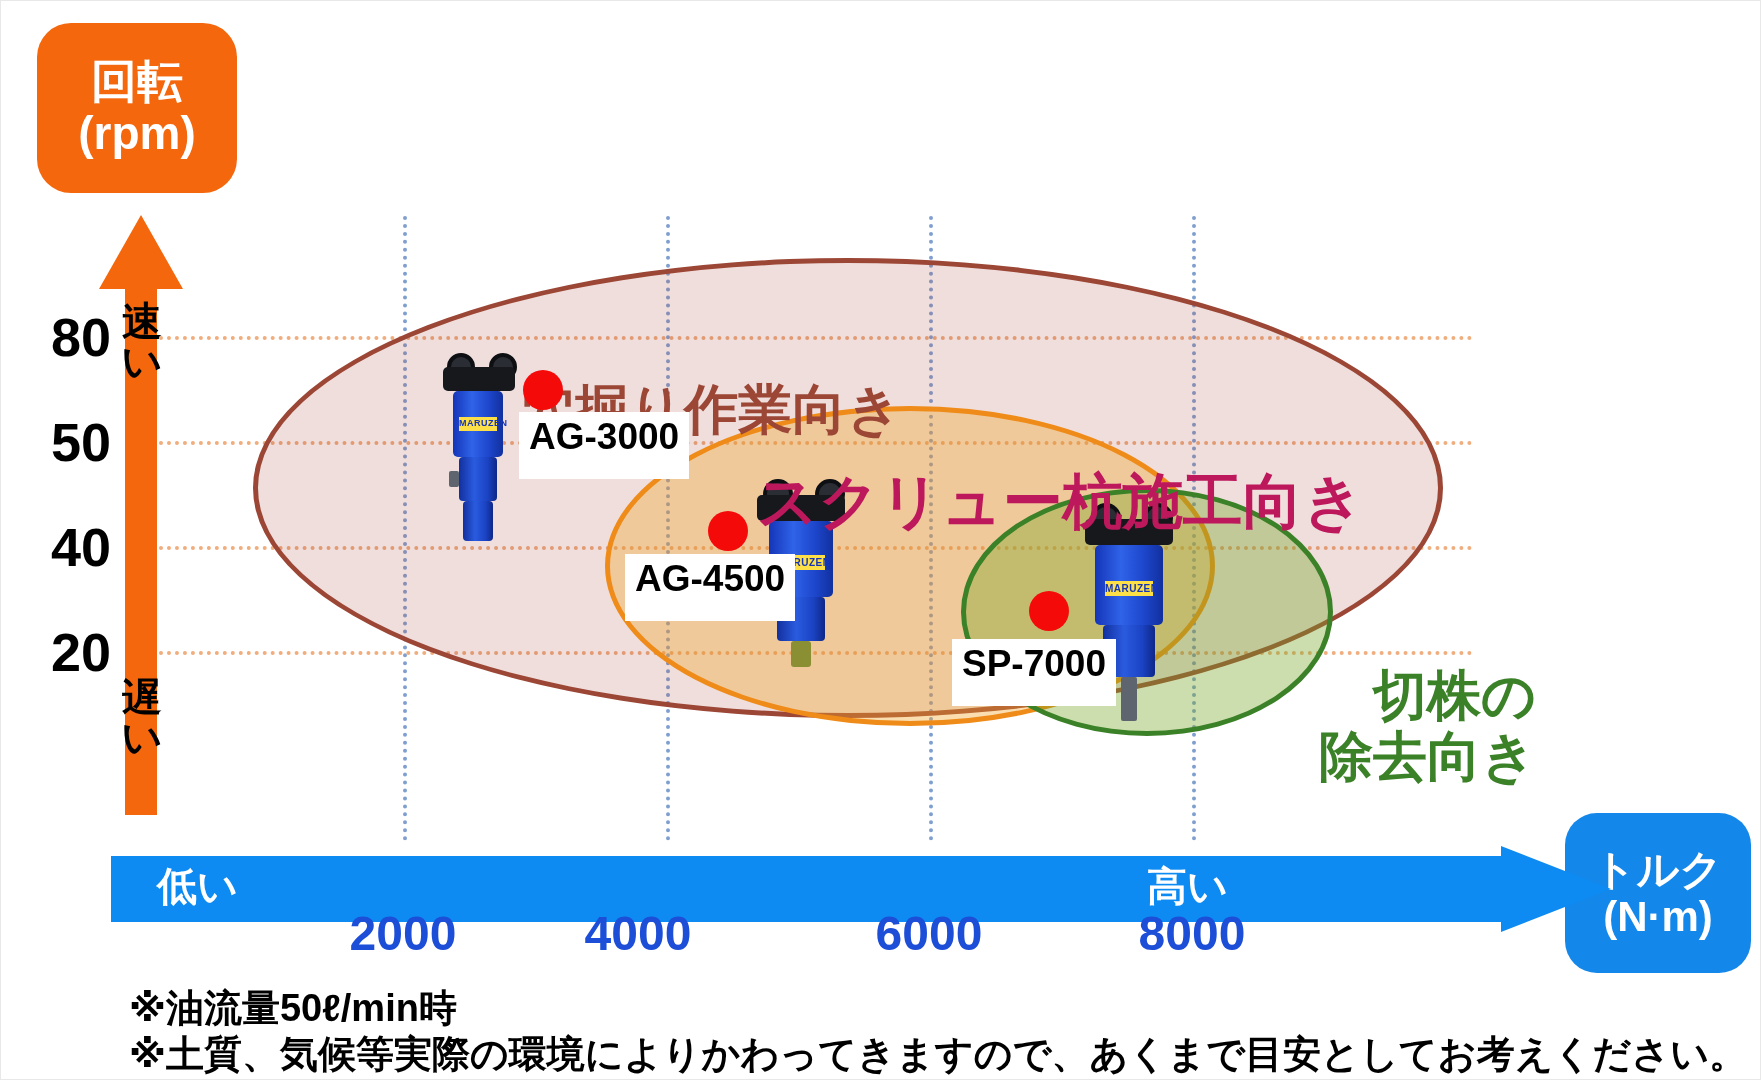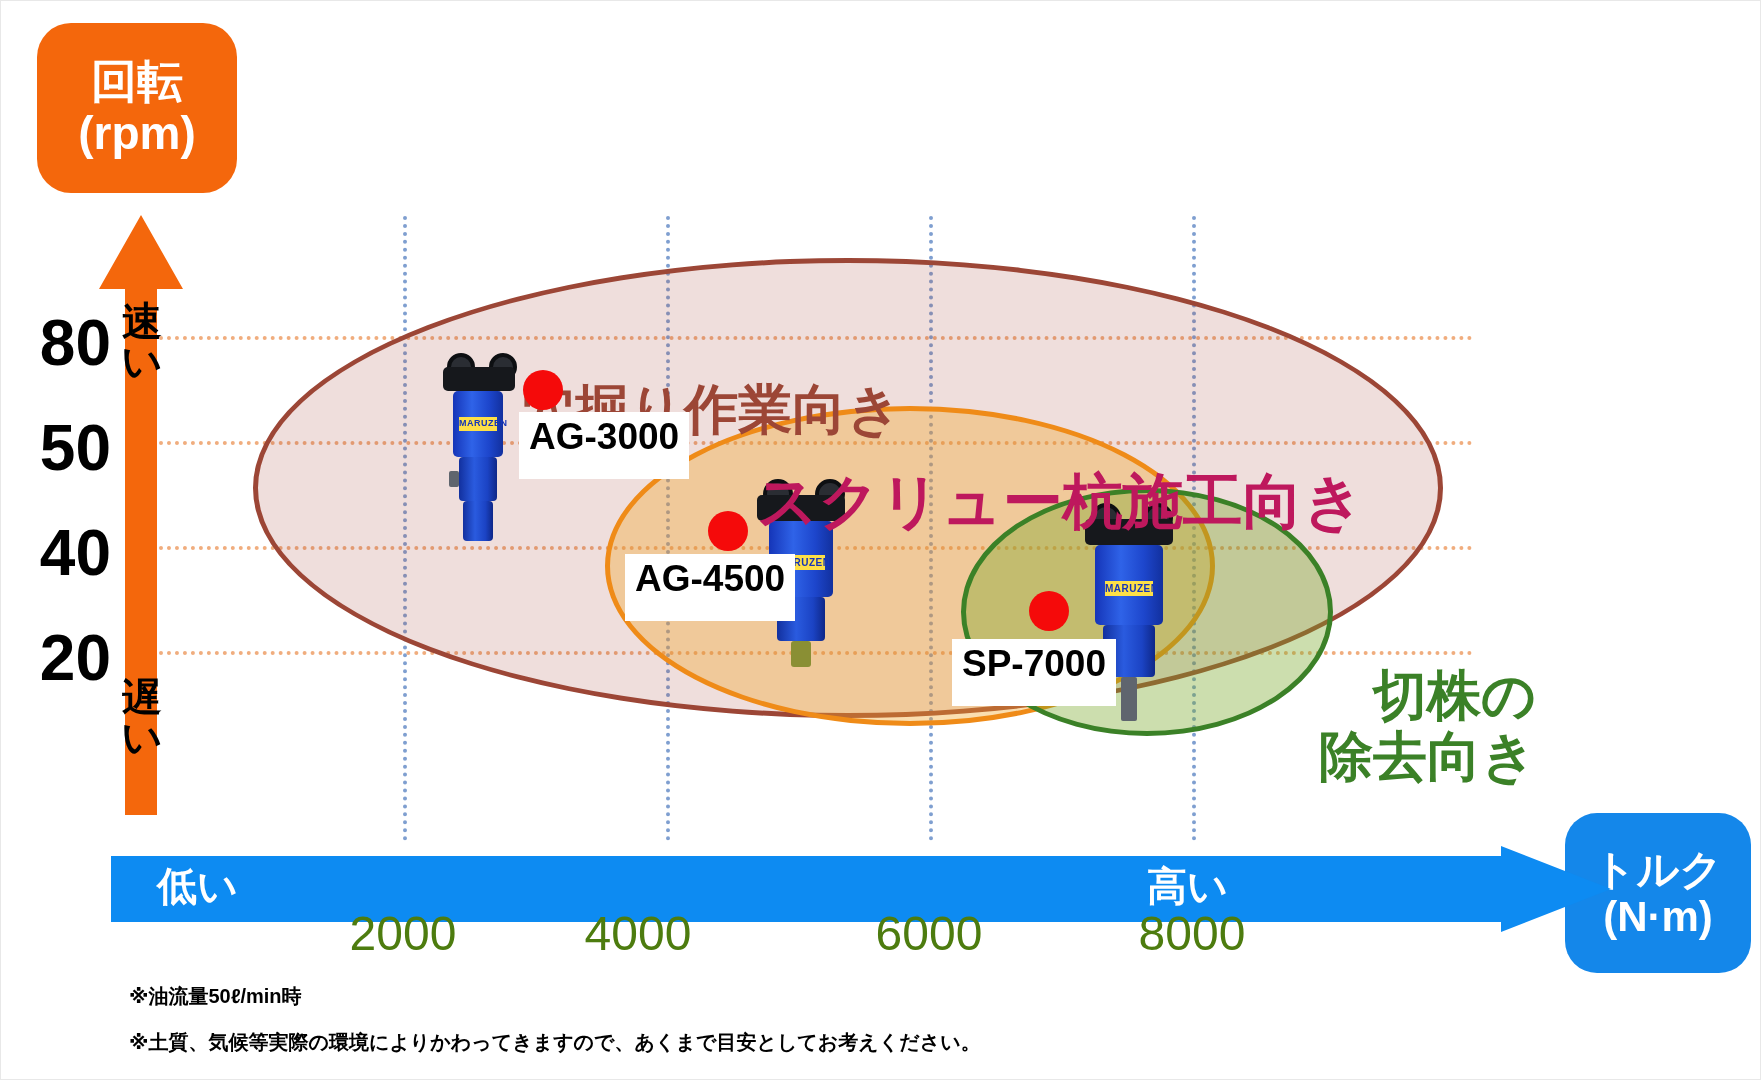--- a/index.html
+++ b/index.html
@@ -81,21 +81,21 @@
   #y-arrow {
     position: absolute;
     left: 98px;
     top: 214px;
     width: 84px;
     height: 600px;
   }
   .ytick {
     position: absolute;
     right: 0;
-    font-size: 64px;
+    font-size: 54px;
     font-weight: bold;
     color: #000000;
     text-align: right;
     width: 90px;
   }
   .y-inner-word {
     position: absolute;
     left: 112px;
     width: 58px;
     color: #000000;
@@ -118,22 +118,22 @@
     position: absolute;
     color: #ffffff;
     font-size: 40px;
     font-weight: bold;
     top: 858px;
   }
   .xtick {
     position: absolute;
     top: 905px;
     font-size: 48px;
-    font-weight: normal;
-    color: #4d7c0f;
+    font-weight: bold;
+    color: #1d4ed8;
     text-align: center;
     width: 200px;
   }
 
   
   .zone {
     position: absolute;
     border-radius: 50%;
     box-sizing: border-box;
   }
@@ -261,21 +261,21 @@
   .mach-olive {
     position: absolute;
     background: #8a8f34;
     border-radius: 3px;
   }
 
   
   .footnote {
     position: absolute;
     color: #000000;
-    font-size: 20px;
+    font-size: 38px;
     font-weight: bold;
     white-space: nowrap;
   }
   #foot1 { left: 128px; top: 982px; }
   #foot2 { left: 128px; top: 1028px; }
 </style>
 </head>
 <body>
 
 <div id="stage">

